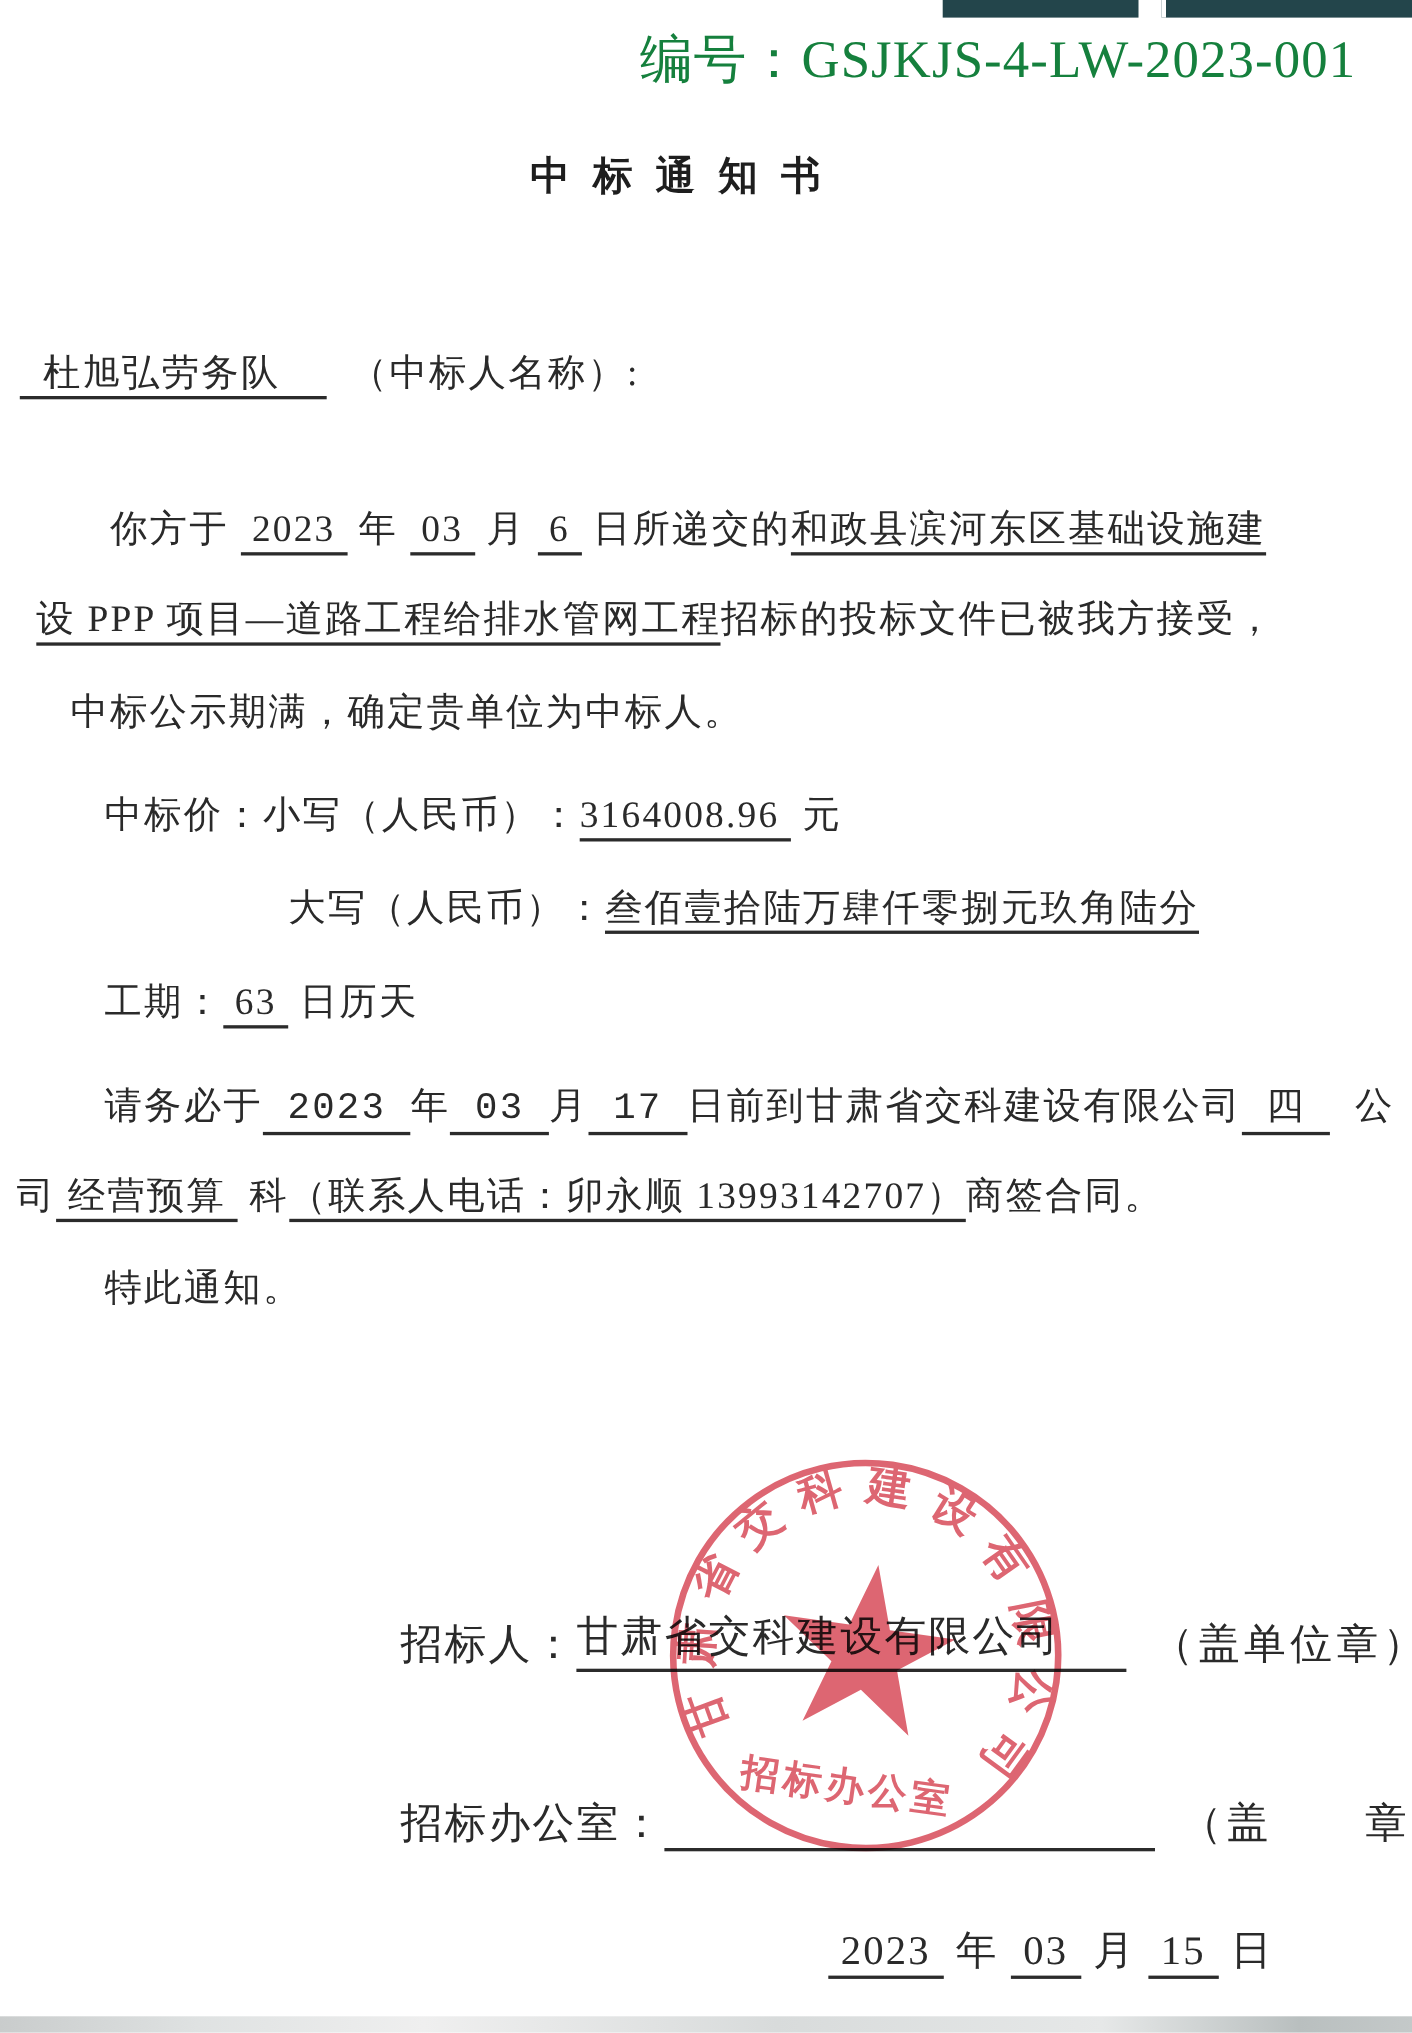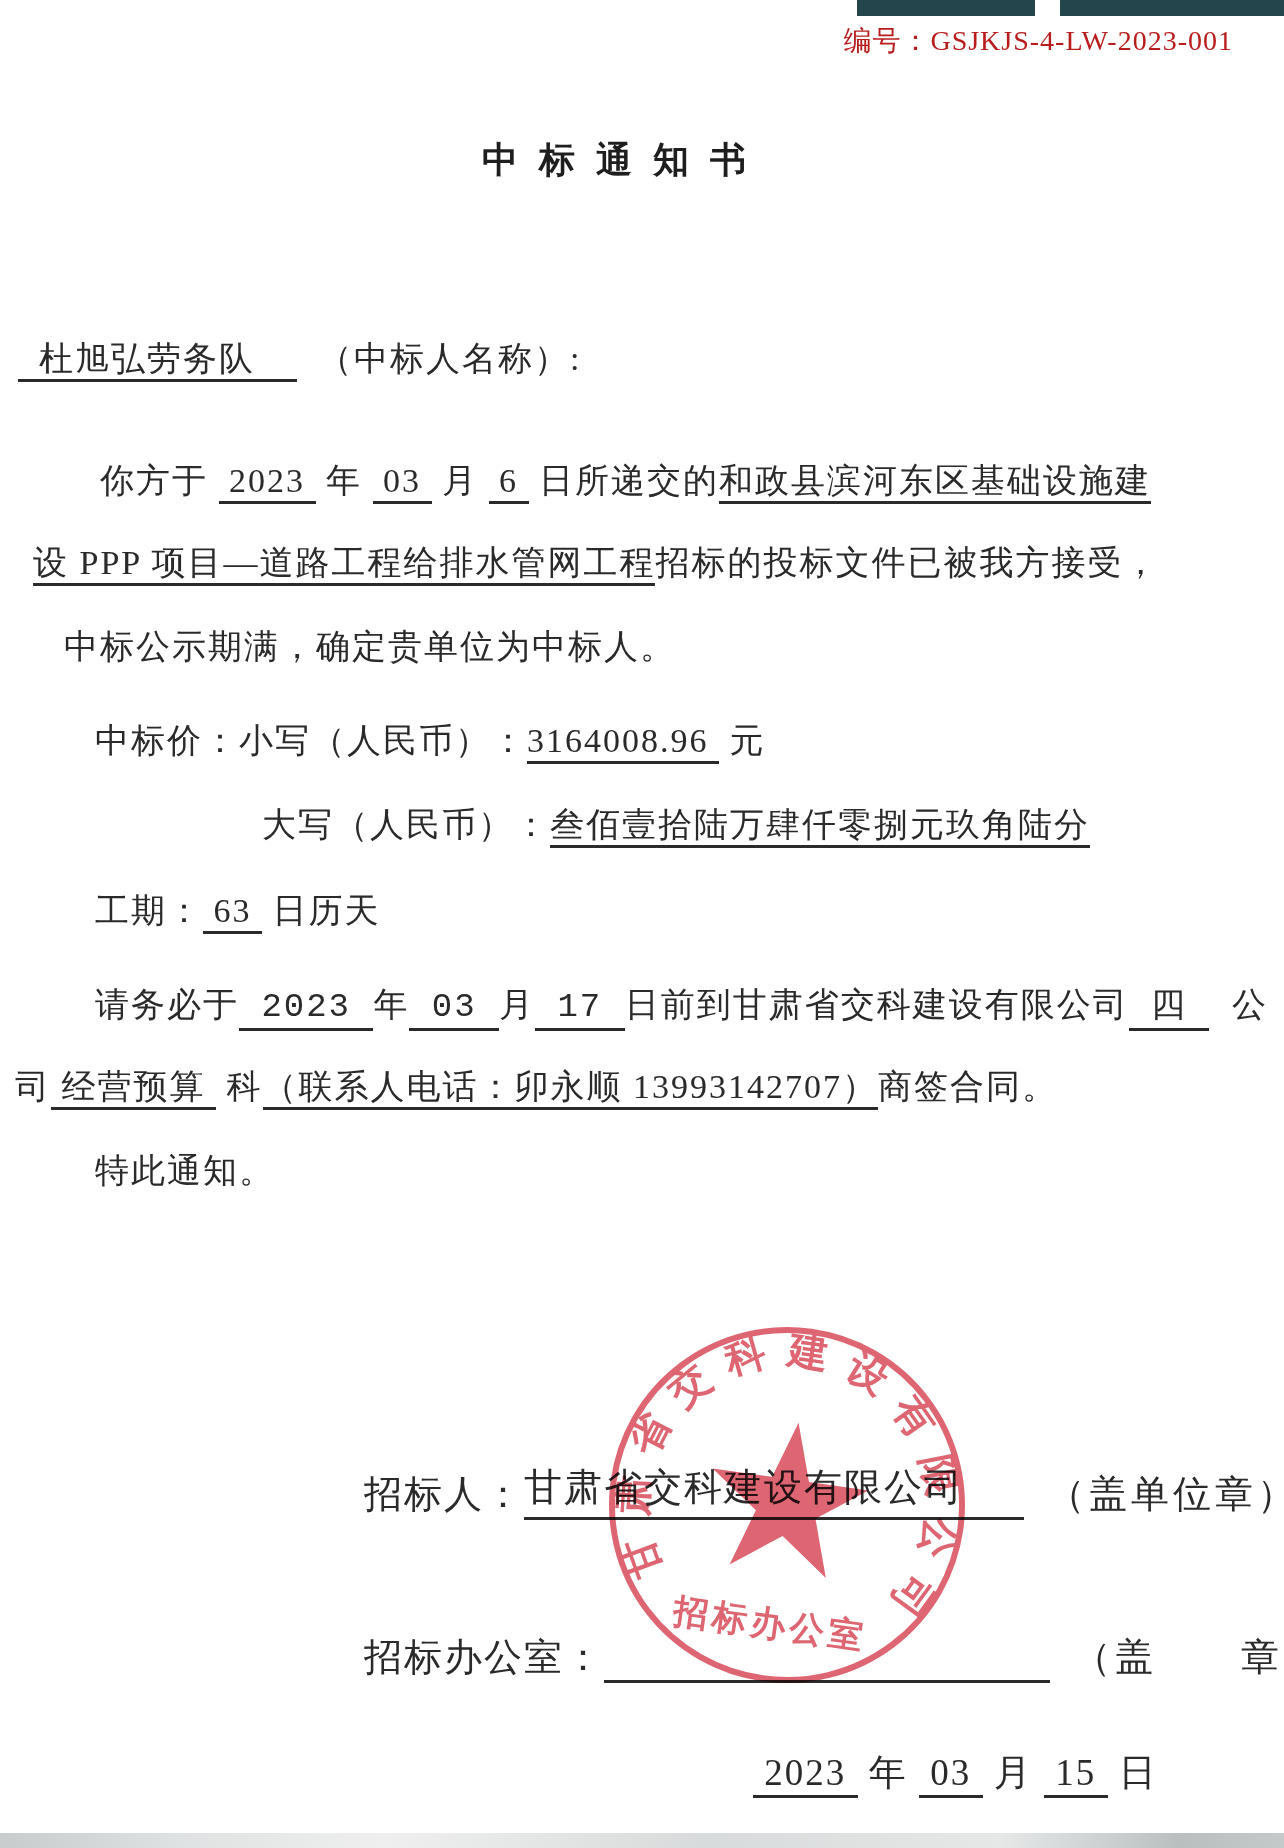--- a/index.html
+++ b/index.html
@@ -16,22 +16,22 @@
     letter-spacing:2px;
     white-space:pre;
     color:#2a2a2a;
   }
   .line .u{
     border-bottom:3px solid #2b2b2b;
     padding-bottom:2px;
   }
   #serial{
     top:22px;right:51px;
-    font-size:28px;letter-spacing:1px;
-    color:#b91c1c;
+    font-size:48px;letter-spacing:1px;
+    color:#15803d;
   }
   #title{
     top:136px;left:0;right:54px;
     text-align:center;
     font-size:36px;font-weight:bold;
     word-spacing:8px;letter-spacing:2px;
     color:#1e1e1e;
   }
   
   .sigrow{
@@ -78,21 +78,21 @@
 </head>
 <body>
 
 <div id="artifact-bar-1" class="artifact-bar"></div>
 <div id="artifact-bar-2" class="artifact-bar"></div>
 <div id="bottom-strip"></div>
 
 <div id="serial" class="abs">编号：GSJKJS-4-LW-2023-001</div>
 <div id="title" class="abs">中  标  通  知  书</div>
 
-<div class="line" style="top:336px;left:18px;"><span class="u">  杜旭弘劳务队    </span><span>  （中标人名称）:</span></div>
+<div class="line" style="top:316px;left:18px;"><span class="u">  杜旭弘劳务队    </span><span>  （中标人名称）:</span></div>
 
 <div class="line" style="top:458px;left:100px;"><span>你方于 </span><span class="u"> 2023 </span><span> 年 </span><span class="u"> 03 </span><span> 月 </span><span class="u"> 6 </span><span> 日所递交的</span><span class="u">和政县滨河东区基础设施建</span></div>
 <div class="line" style="top:540px;left:33px;"><span class="u">设 PPP 项目—道路工程给排水管网工程</span><span>招标的投标文件已被我方接受，</span></div>
 <div class="line" style="top:624px;left:20px;margin-left:44px;"><span>中标公示期满，确定贵单位为中标人。</span></div>
 <div class="line" style="top:718px;left:95px;"><span>中标价：小写（人民币）：</span><span class="u">3164008.96 </span><span> 元</span></div>
 <div class="line" style="top:802px;left:262px;"><span>大写（人民币）：</span><span class="u">叁佰壹拾陆万肆仟零捌元玖角陆分</span></div>
 <div class="line" style="top:888px;left:95px;"><span>工期：</span><span class="u"> 63 </span><span> 日历天</span></div>
 <div class="line" style="top:982px;left:95px;font-family:Liberation Mono, monospace;"><span>请务必于</span><span class="u"> 2023 </span><span>年</span><span class="u"> 03 </span><span>月</span><span class="u"> 17 </span><span>日前到甘肃省交科建设有限公司</span><span class="u"> 四 </span><span> 公</span></div>
 <div class="line" style="top:1064px;left:15px;"><span>司</span><span class="u"> 经营预算 </span><span> 科</span><span class="u">（联系人电话：卯永顺 13993142707）</span><span>商签合同。</span></div>
 <div class="line" style="top:1148px;left:95px;"><span>特此通知。</span></div>

